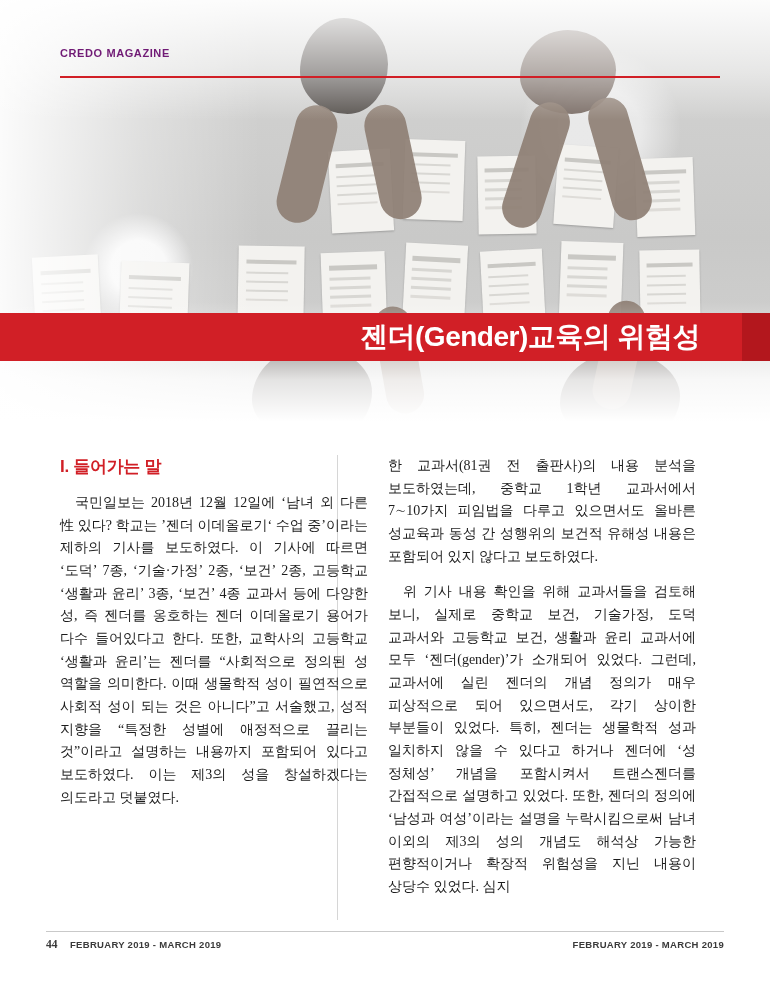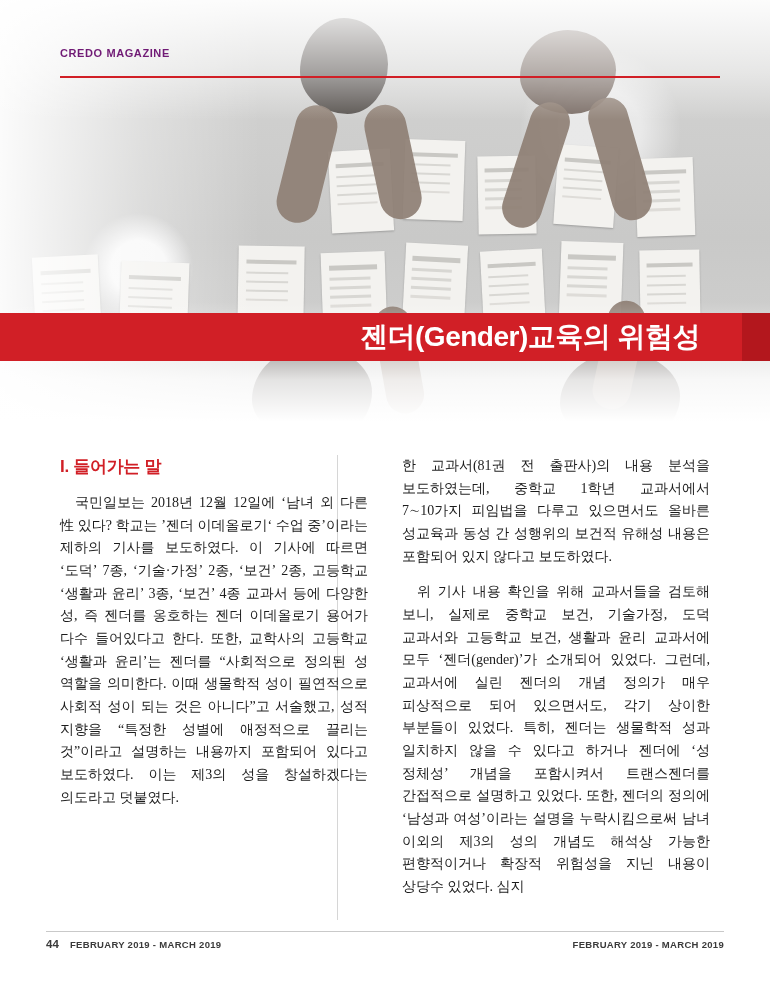--- a/index.html
+++ b/index.html
@@ -132,21 +132,21 @@
     font-size: 28px;
     letter-spacing: -0.5px;
   }
 
   
   .body-wrap {
     position: absolute;
     left: 60px; top: 455px;
     width: 650px; height: 468px;
     display: flex;
-    gap: 34px;
+    gap: 20px;
   }
   .col {
     width: 308px;
     position: relative;
   }
   .col-divider {
     position: absolute;
     left: 337px; top: 455px;
     width: 1px; height: 465px;
     background: #d6d6d6;
@@ -173,21 +173,21 @@
   
   .footer-rule {
     position: absolute;
     left: 46px; top: 931px;
     width: 678px; height: 1px;
     background: #c9c9c9;
   }
   .folio {
     position: absolute;
     left: 46px; top: 938px;
-    font-family: Liberation Sans, sans-serif;
+    font-family: Liberation Serif, serif;
     font-weight: bold;
     font-size: 11.5px;
     color: #3a3a3a;
   }
   .footer-left {
     position: absolute;
     left: 70px; top: 939px;
     font-family: "Liberation Sans", sans-serif;
     font-size: 9.5px;
     font-weight: bold;

